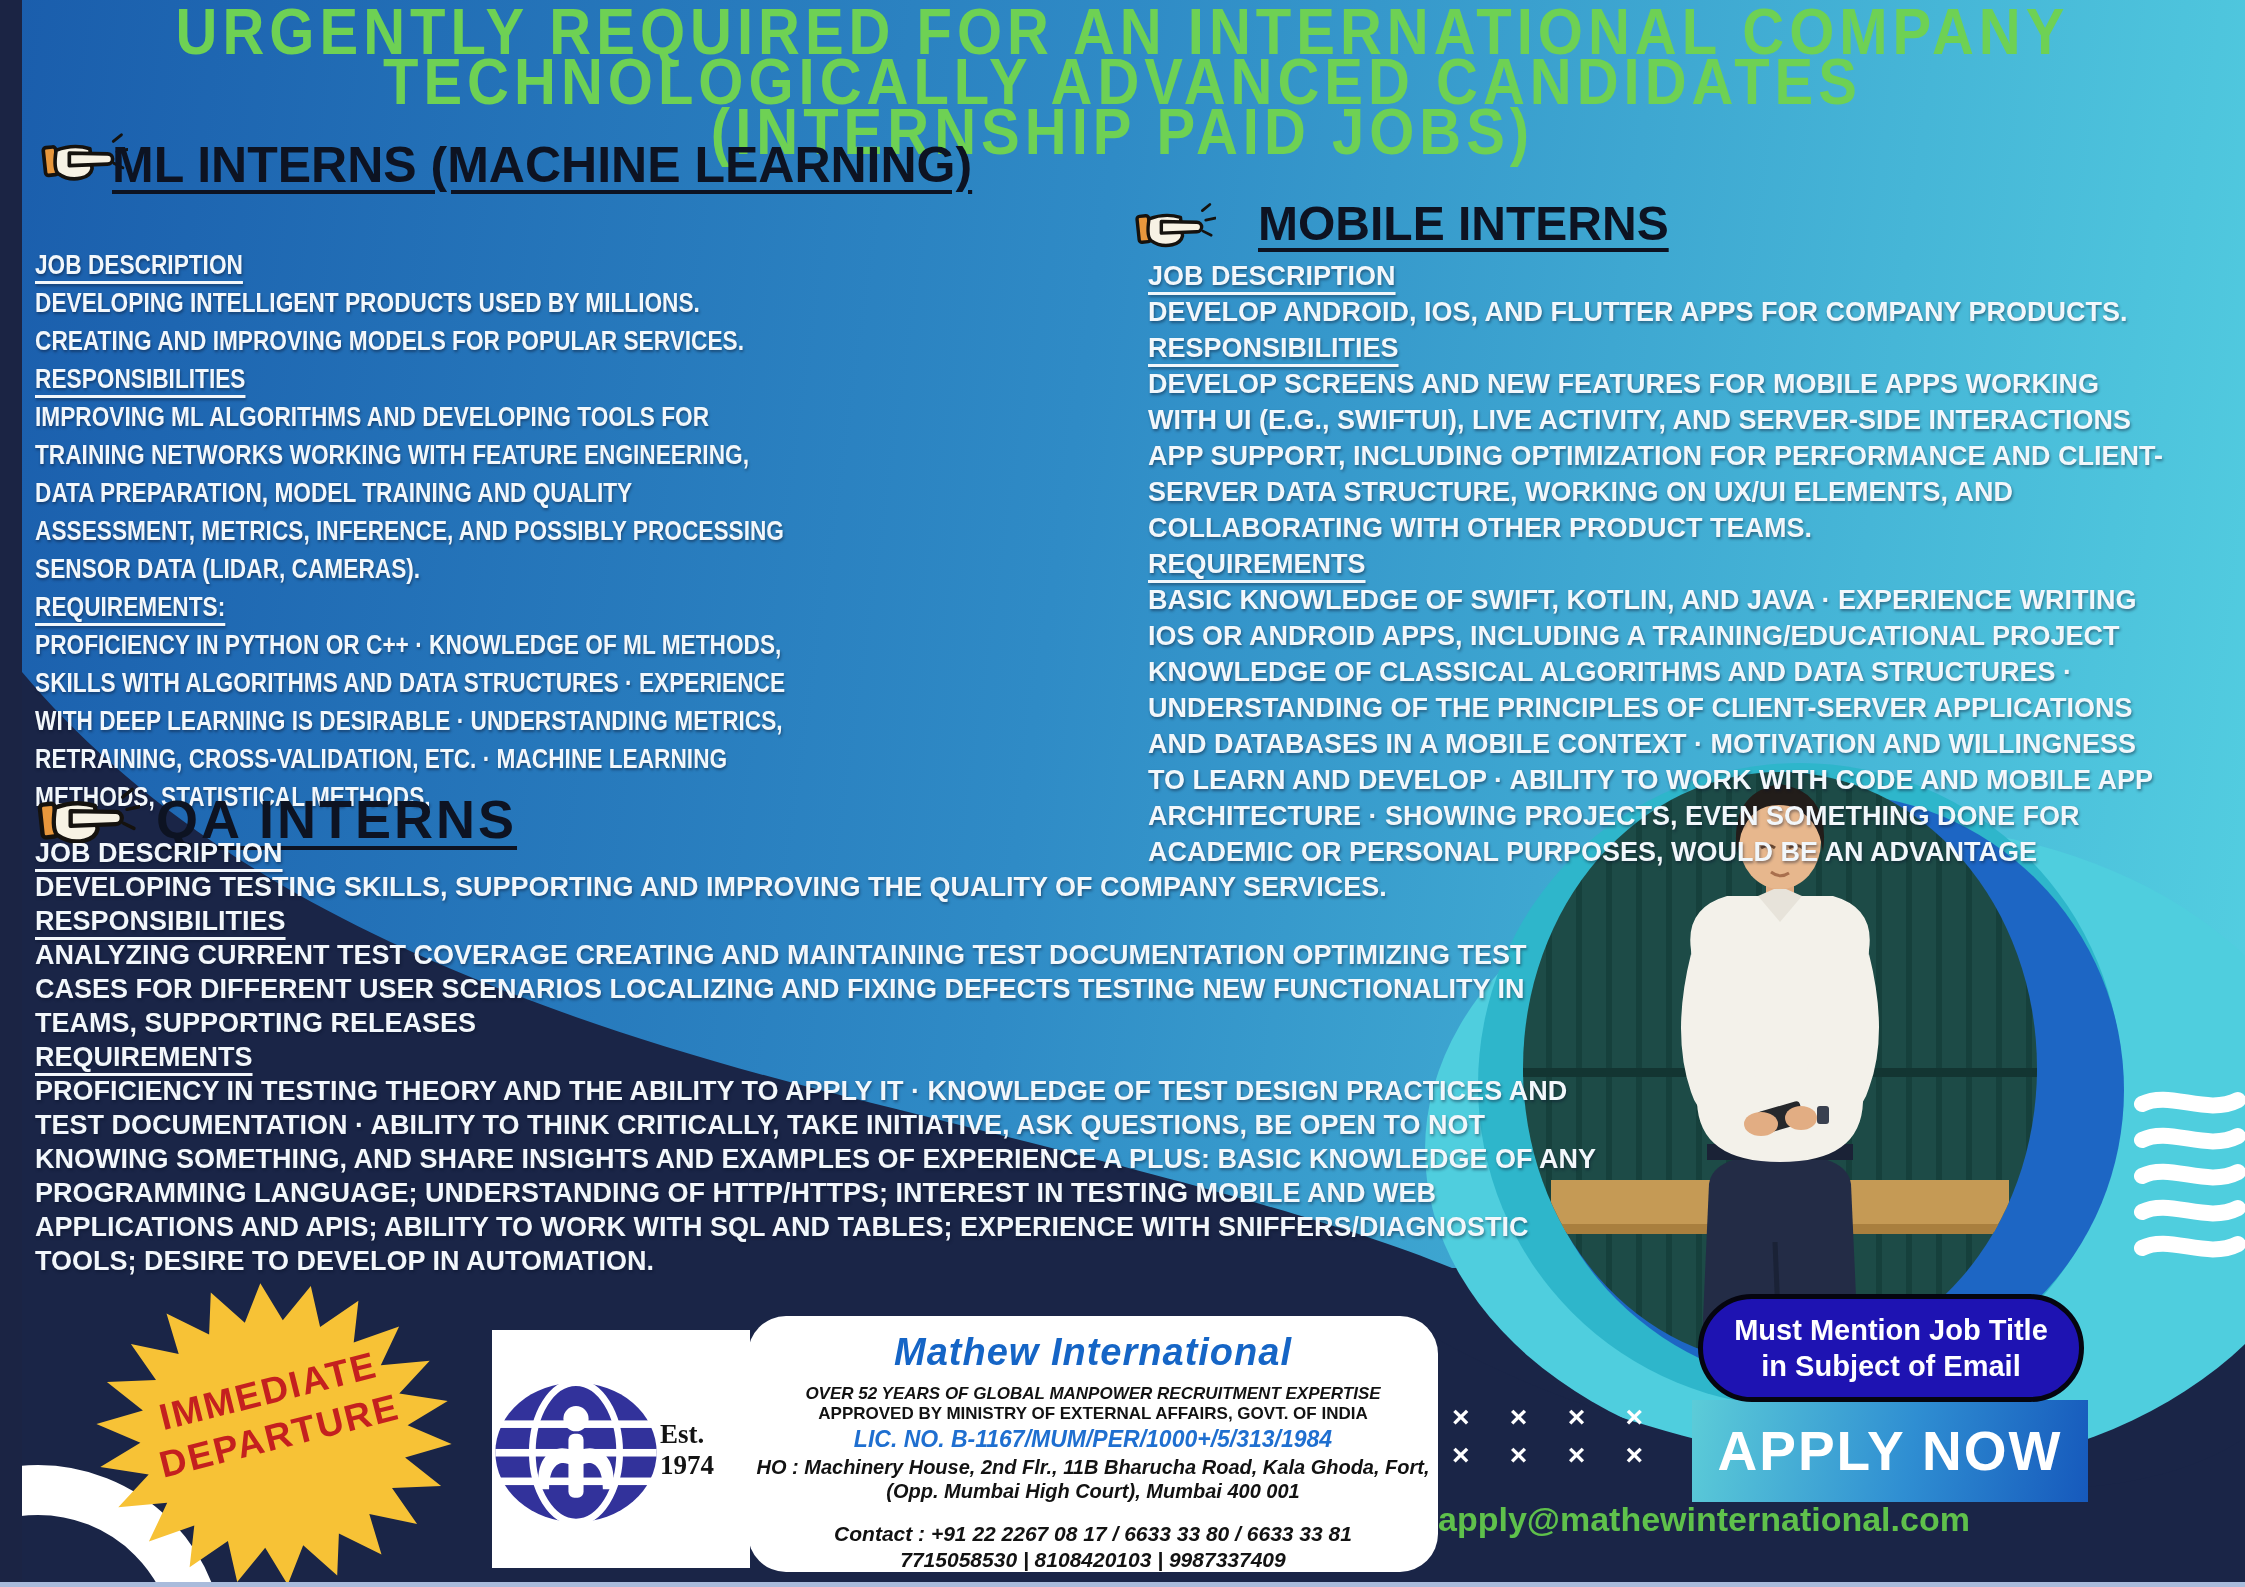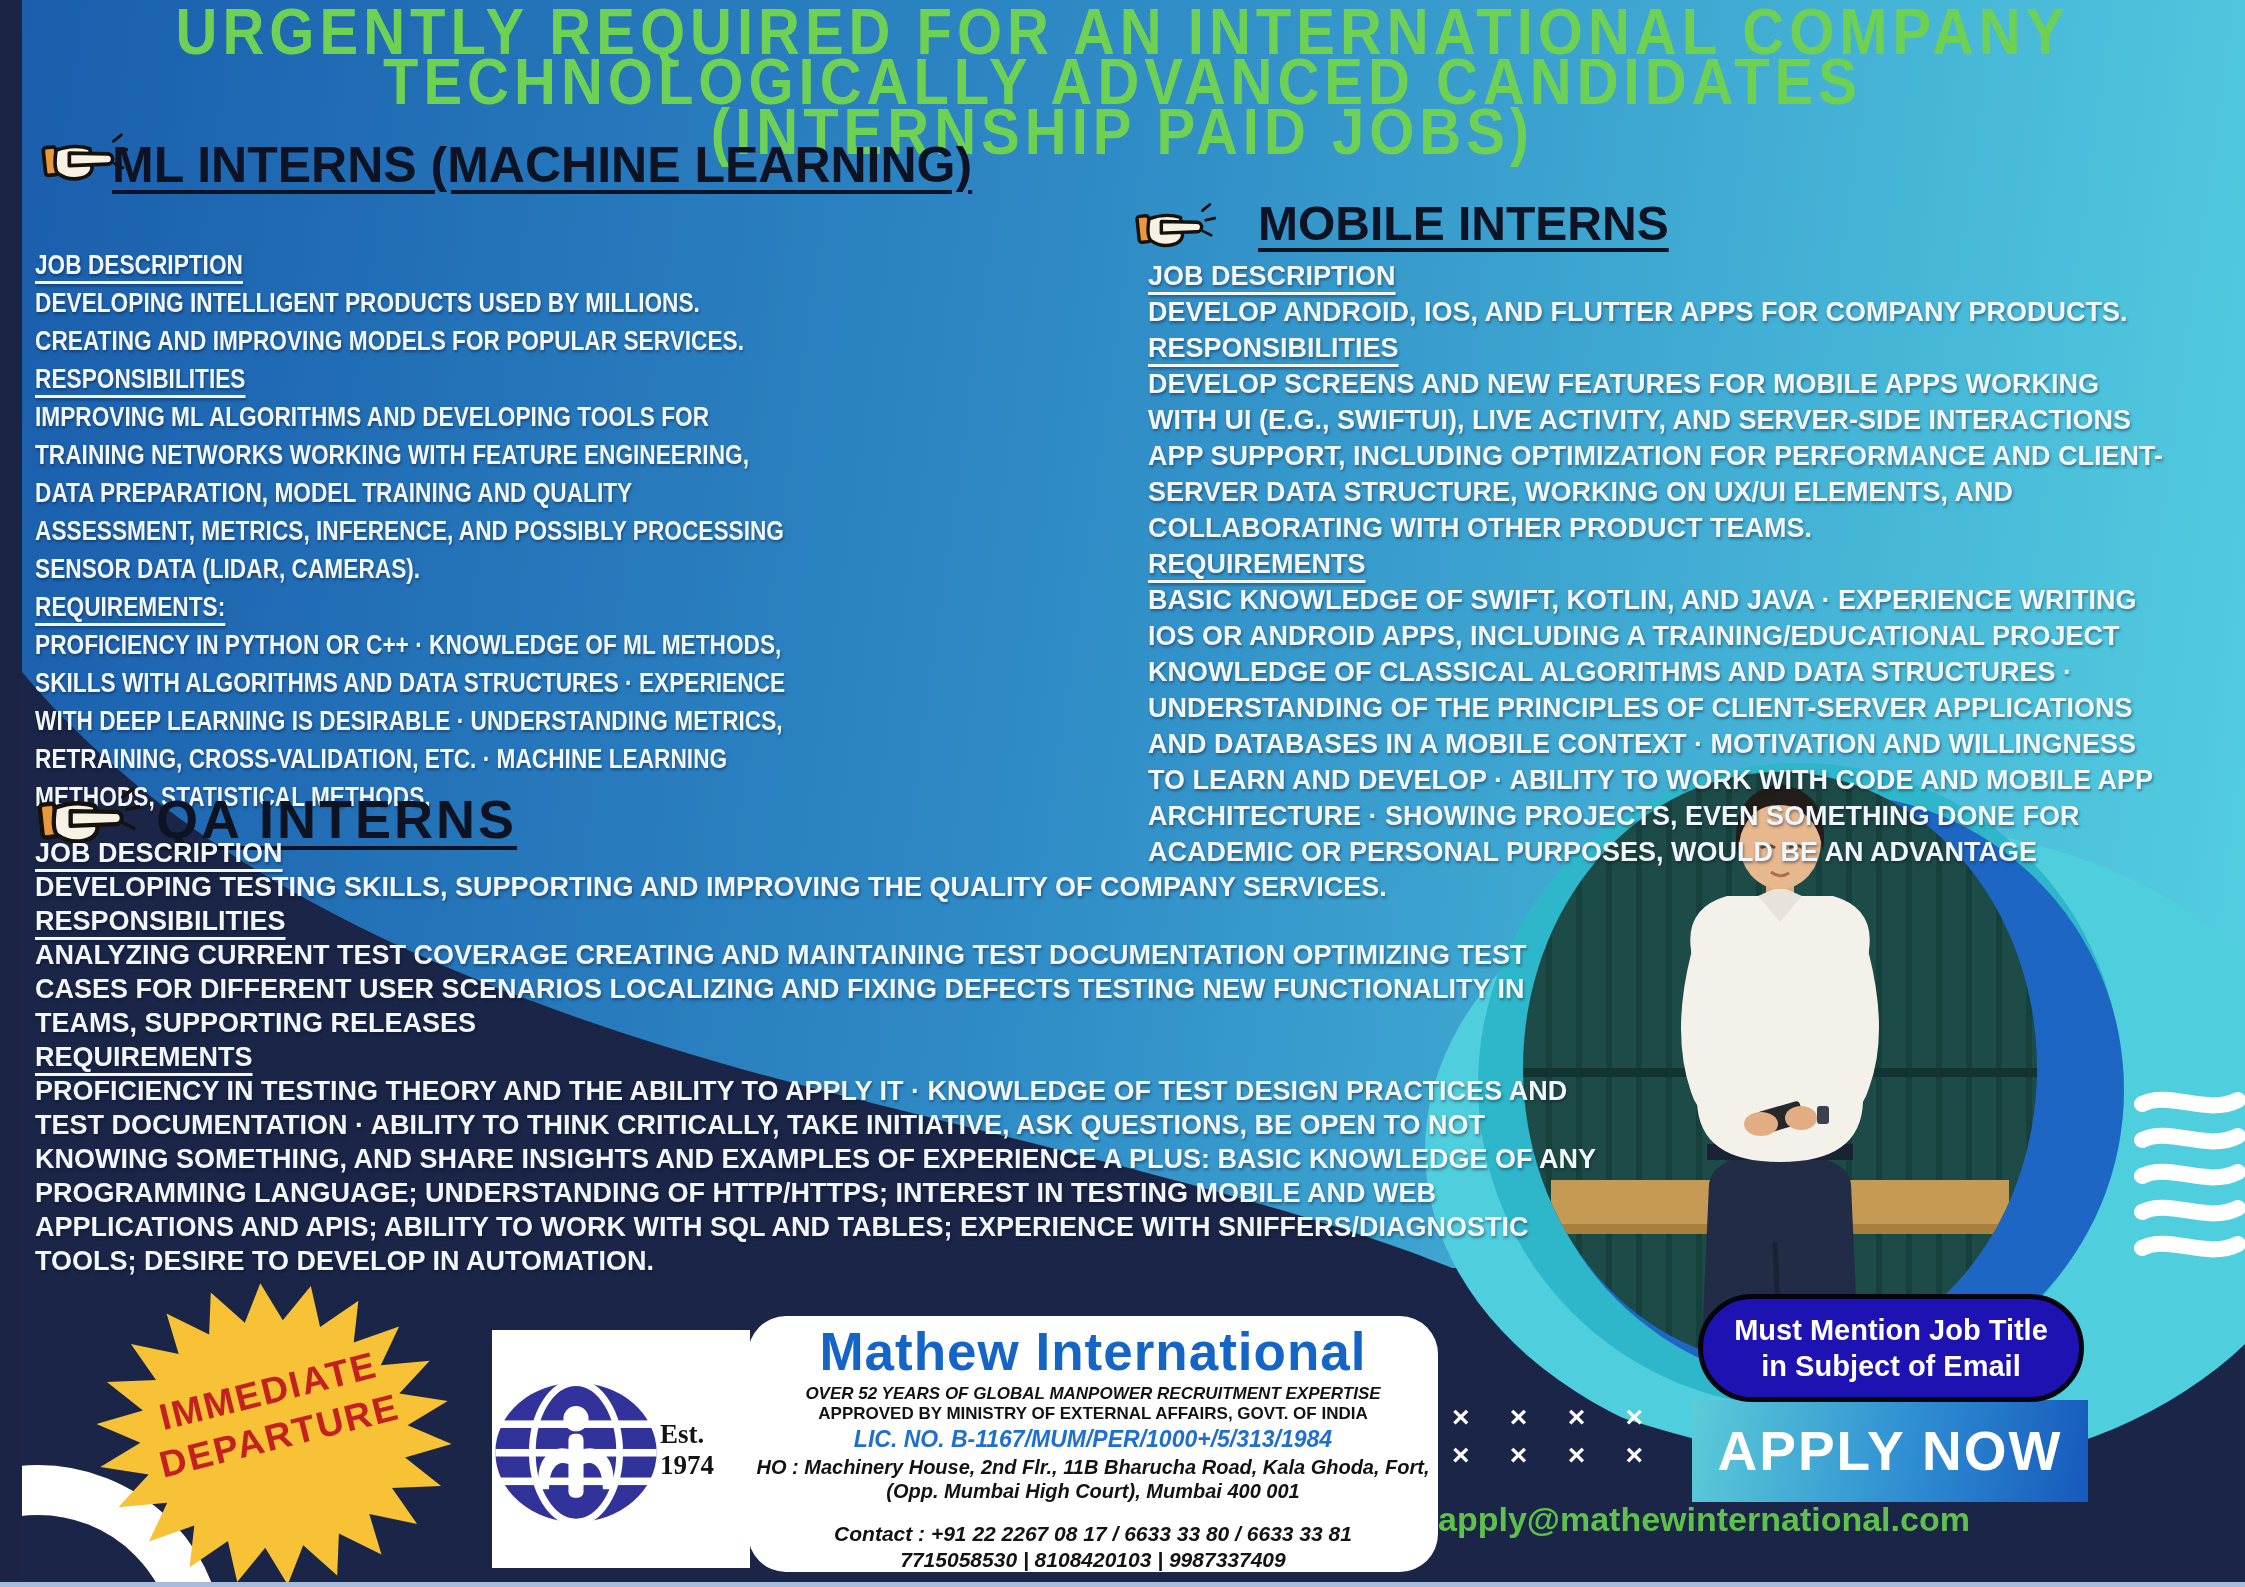--- a/index.html
+++ b/index.html
@@ -32,21 +32,21 @@
   .stamp{left:92px;top:1282px;width:364px;height:306px;z-index:5;}
   .stamp svg{position:absolute;left:0;top:0;}
   .stamp-text{position:absolute;left:22px;top:86px;width:320px;text-align:center;
     transform:rotate(-14deg);color:#c4201f;font-weight:bold;font-size:37px;line-height:46px;letter-spacing:2px;}
   
   .logo-card{left:492px;top:1330px;width:258px;height:238px;background:#fff;z-index:5;
     display:flex;flex-direction:row;align-items:center;}
   .logo-est{font-family:"Liberation Serif",serif;font-weight:bold;color:#141414;font-size:27px;margin-top:2px;}
   .info-card{left:748px;top:1316px;width:690px;height:256px;background:#fff;border-radius:38px;
     z-index:5;text-align:center;color:#121212;}
-  .brand-name{font-size:53px;font-weight:bold;color:#1565c6;
+  .brand-name{font-size:38px;font-weight:bold;font-style:italic;color:#1565c6;
     letter-spacing:1px;margin-top:8px;line-height:56px;}
   .tag1{font-size:17px;font-weight:bold;font-style:italic;margin-top:4px;}
   .tag2{font-size:17px;font-weight:bold;}
   .lic{font-size:23px;font-weight:bold;font-style:italic;color:#1f6fd0;margin-top:2px;}
   .addr{font-size:20px;font-weight:bold;font-style:italic;line-height:24px;margin-top:2px;}
   .contact{font-size:21px;font-weight:bold;font-style:italic;line-height:26px;margin-top:18px;}
   
   .crosses{left:1452px;top:1398px;z-index:5;color:#fff;font-weight:bold;font-size:30px;
     line-height:38px;letter-spacing:16px;white-space:nowrap;}
   

